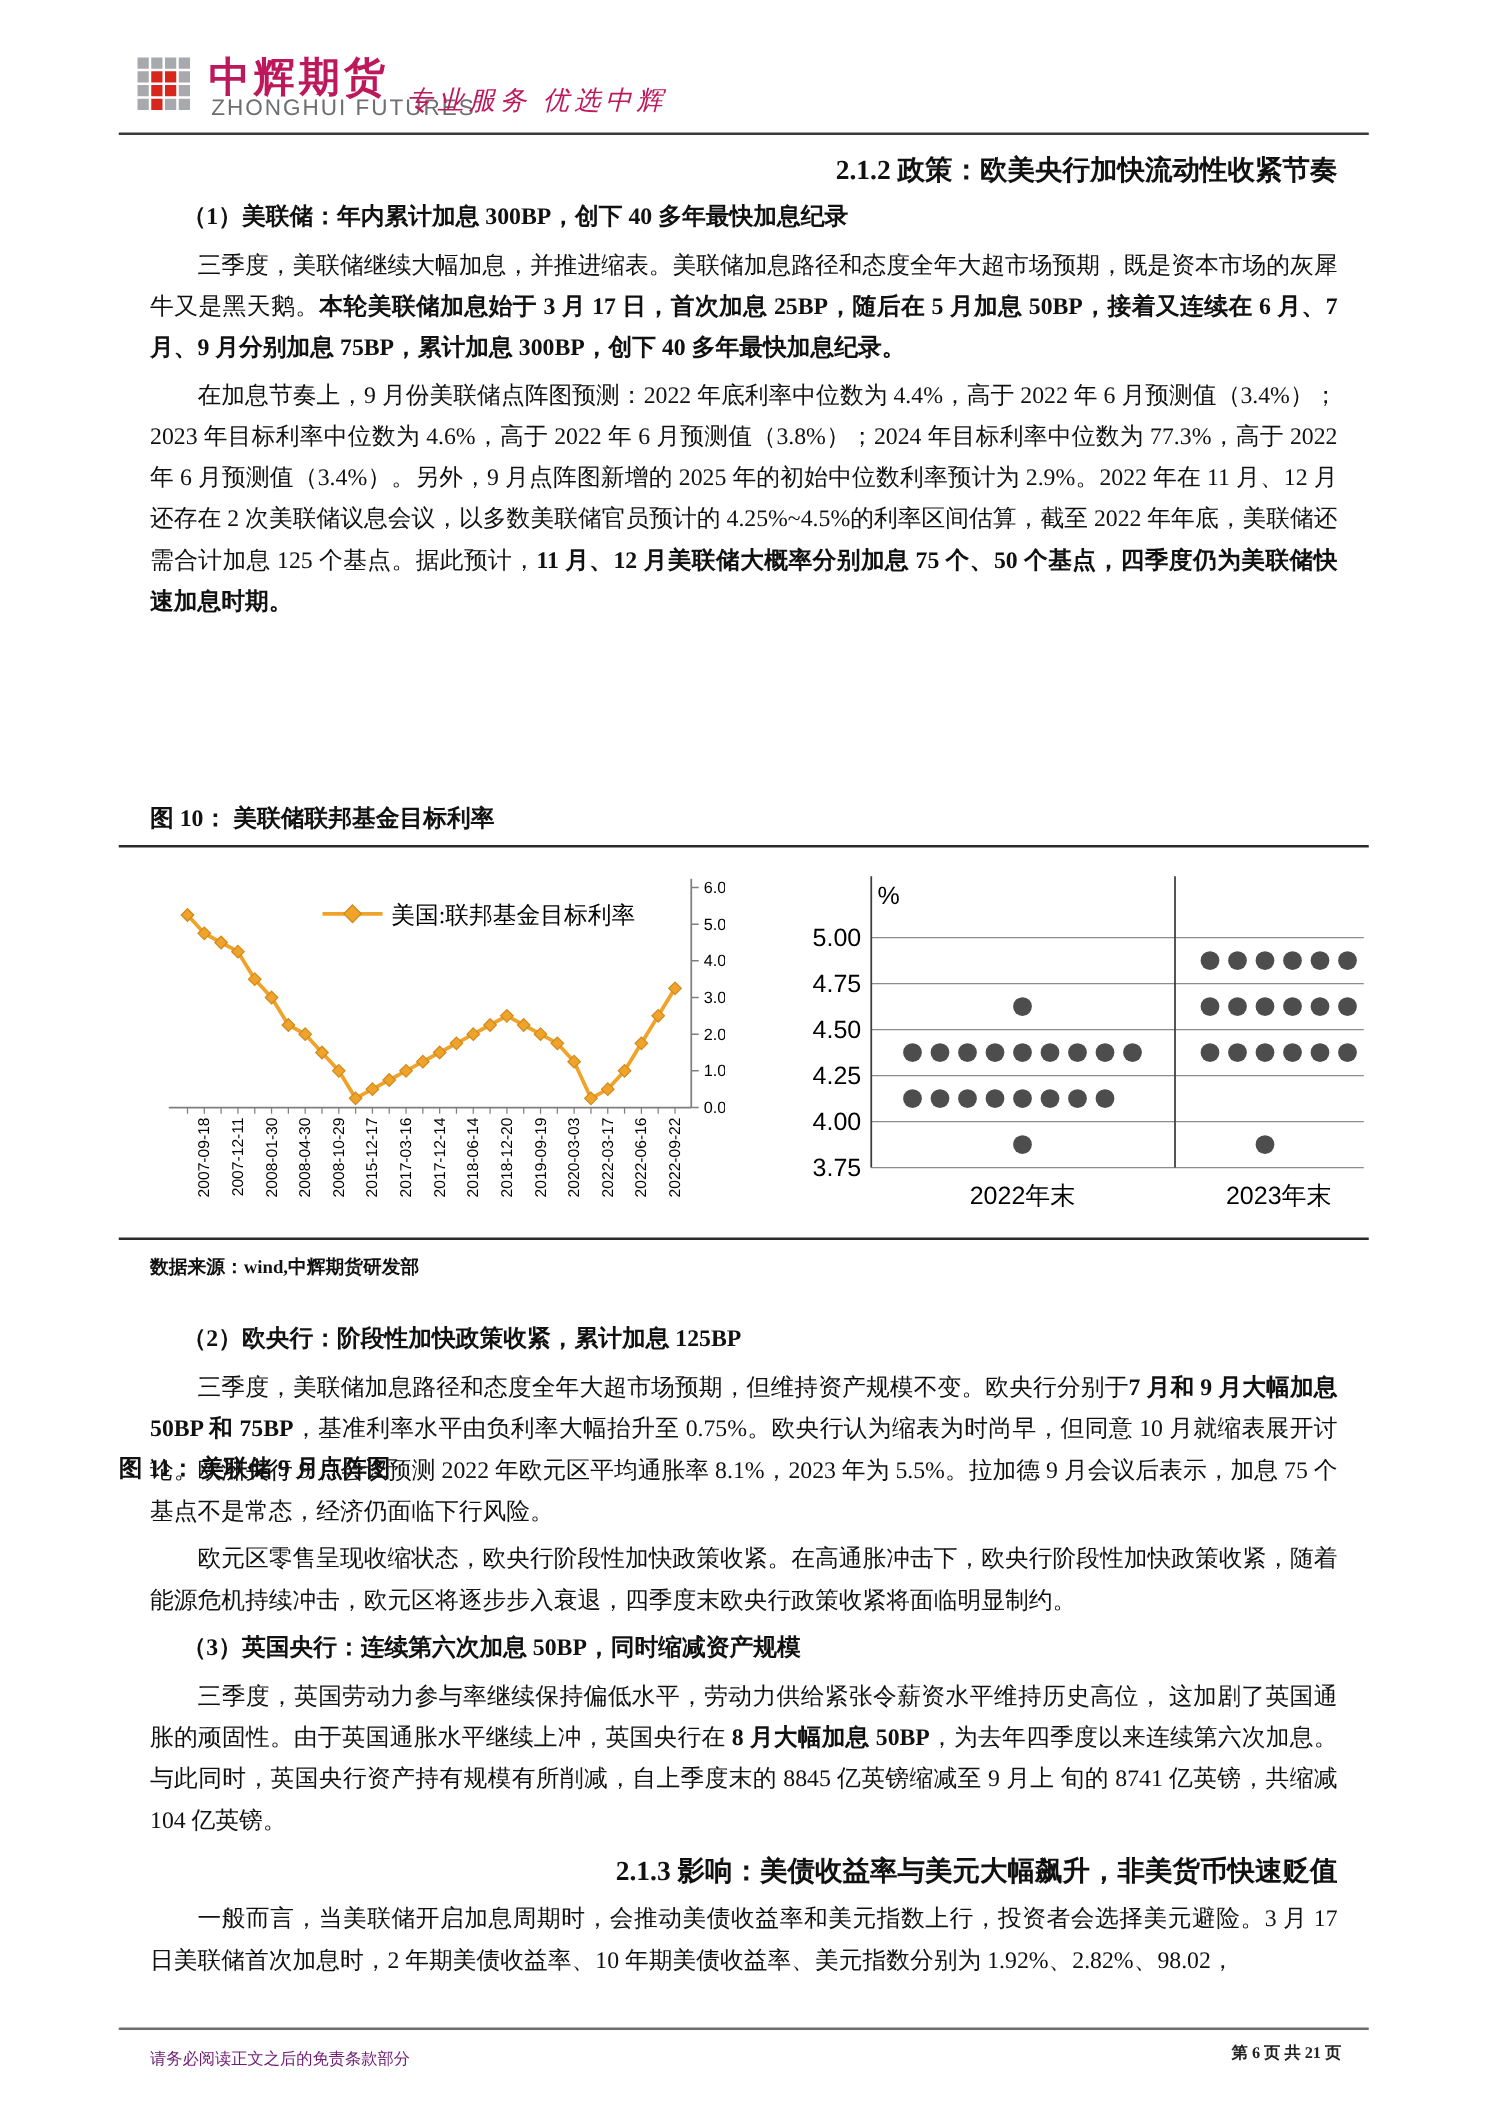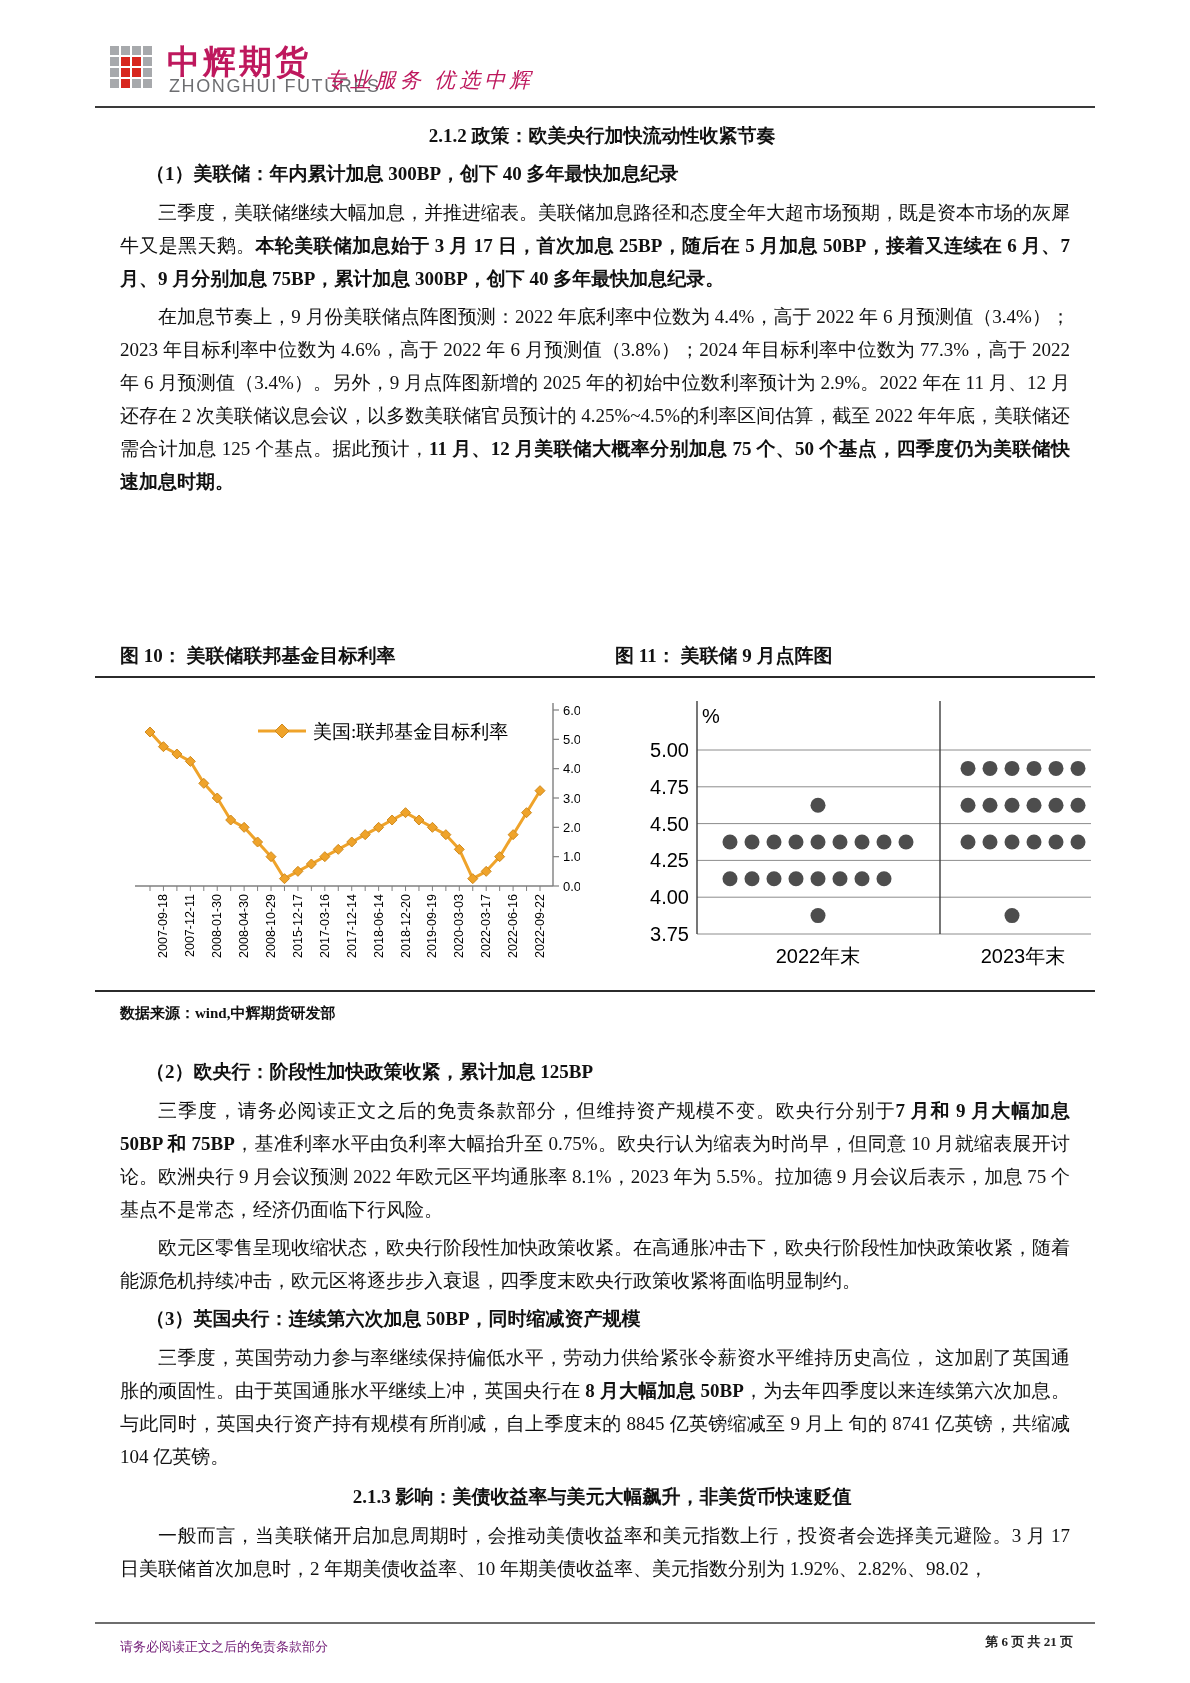--- a/index.html
+++ b/index.html
@@ -21,28 +21,28 @@
     letter-spacing:1.6px;font-family:"Liberation Sans",sans-serif;}
   .slogan{position:absolute;left:325px;top:66px;font-size:21px;color:#be185d;
     letter-spacing:4px;font-style:italic;}
   .header-rule{position:absolute;left:95px;top:106px;width:1000px;border-top:2px solid #3a3a3a;}
 
   
   .text-col{position:absolute;left:120px;width:950px;font-size:19px;line-height:33px;
     text-align:justify;}
   .text-top{top:112px;}
   .text-bottom{top:1050px;}
-  .text-col h3{font-size:19px;margin:8px 0 6px 14px;line-height:32px;font-weight:bold;text-align:center;}
+  .text-col h3{font-size:22px;margin:8px 0 6px 14px;line-height:32px;font-weight:bold;text-align:right;}
   .text-col h4{font-size:19px;margin:6px 0 6px 26px;line-height:32px;font-weight:bold;text-align:left;}
   .text-col p{margin:5px 0;text-indent:2em;}
   .text-col b{font-weight:bold;}
 
   
   .figure-area{position:absolute;left:95px;top:640px;width:1000px;}
-  .fig-titles{display:flex;height:36px;align-items:flex-start;}
+  .fig-titles{display:flex;height:36px;align-items:flex-start;flex-direction:column;}
   .fig-title{font-size:19px;font-weight:bold;line-height:32px;}
   .fig-title.left{flex:0 0 520px;padding-left:25px;box-sizing:border-box;}
   .charts{position:relative;height:312px;border-top:2px solid #2b2b2b;border-bottom:2px solid #2b2b2b;}
   .chart{position:absolute;top:13px;}
   .chart.fig10{left:15px;width:470px;height:299px;}
   .chart.fig11{left:490px;width:510px;height:299px;}
   .chart svg{display:block;}
   .fig-source{font-size:15px;font-weight:bold;padding:12px 0 0 25px;}
 
   
@@ -251,21 +251,21 @@
             <circle cx="427" cy="224.6" r="7.5" fill="#4D4D4D"></circle>
             <text x="438" y="272" text-anchor="middle" font-size="20" fill="#000" font-family="&quot;Liberation Sans&quot;,sans-serif">2023年末</text>
           </svg>
         </div>
     </div>
     <div class="fig-source">数据来源：wind,中辉期货研发部</div>
   </div>
 
   <div class="text-col text-bottom" id="text-bottom">
       <h4><b>（2）欧央行：阶段性加快政策收紧，累计加息 125BP</b></h4>
-      <p><span>三季度，请务必阅读正文之后的免责条款部分，但维持资产规模不变。欧央行分别于</span><b>7 月和 9 月大幅加息 50BP 和 75BP</b><span>，基准利率水平由负利率大幅抬升至 0.75%。欧央行认为缩表为时尚早，但同意 10 月就缩表展开讨论。欧洲央行 9 月会议预测 2022 年欧元区平均通胀率 8.1%，2023 年为 5.5%。拉加德 9 月会议后表示，加息 75 个基点不是常态，经济仍面临下行风险。</span></p>
+      <p><span>三季度，美联储加息路径和态度全年大超市场预期，但维持资产规模不变。欧央行分别于</span><b>7 月和 9 月大幅加息 50BP 和 75BP</b><span>，基准利率水平由负利率大幅抬升至 0.75%。欧央行认为缩表为时尚早，但同意 10 月就缩表展开讨论。欧洲央行 9 月会议预测 2022 年欧元区平均通胀率 8.1%，2023 年为 5.5%。拉加德 9 月会议后表示，加息 75 个基点不是常态，经济仍面临下行风险。</span></p>
       <p><span>欧元区零售呈现收缩状态，欧央行阶段性加快政策收紧。在高通胀冲击下，欧央行阶段性加快政策收紧，随着能源危机持续冲击，欧元区将逐步步入衰退，四季度末欧央行政策收紧将面临明显制约。</span></p>
       <h4><b>（3）英国央行：连续第六次加息 50BP，同时缩减资产规模</b></h4>
       <p><span>三季度，英国劳动力参与率继续保持偏低水平，劳动力供给紧张令薪资水平维持历史高位， 这加剧了英国通胀的顽固性。由于英国通胀水平继续上冲，英国央行在 </span><b>8 月大幅加息 50BP</b><span>，为去年四季度以来连续第六次加息。与此同时，英国央行资产持有规模有所削减，自上季度末的 8845 亿英镑缩减至 9 月上 旬的 8741 亿英镑，共缩减 104 亿英镑。</span></p>
       <h3><b>2.1.3 影响：美债收益率与美元大幅飙升，非美货币快速贬值</b></h3>
       <p><span>一般而言，当美联储开启加息周期时，会推动美债收益率和美元指数上行，投资者会选择美元避险。3 月 17 日美联储首次加息时，2 年期美债收益率、10 年期美债收益率、美元指数分别为 1.92%、2.82%、98.02，</span></p>
     </div>
 
   <div class="footer-rule"></div>
   <div class="footer-left">请务必阅读正文之后的免责条款部分</div>
   <div class="footer-right">第 6 页 共 21 页</div>

